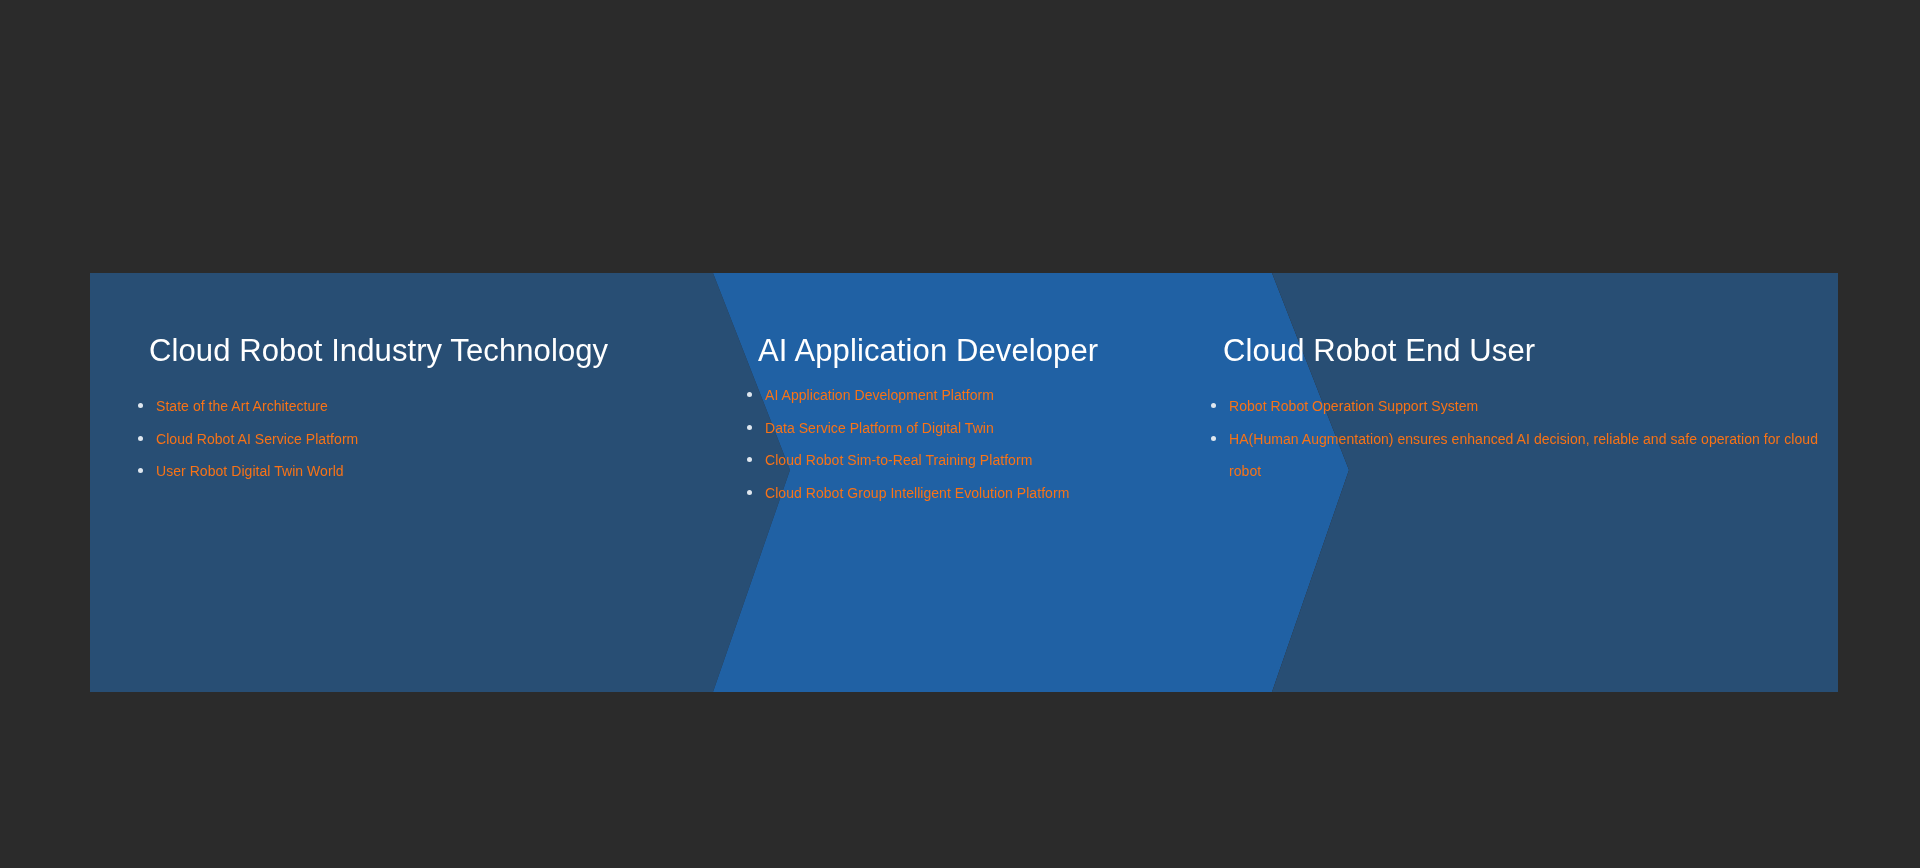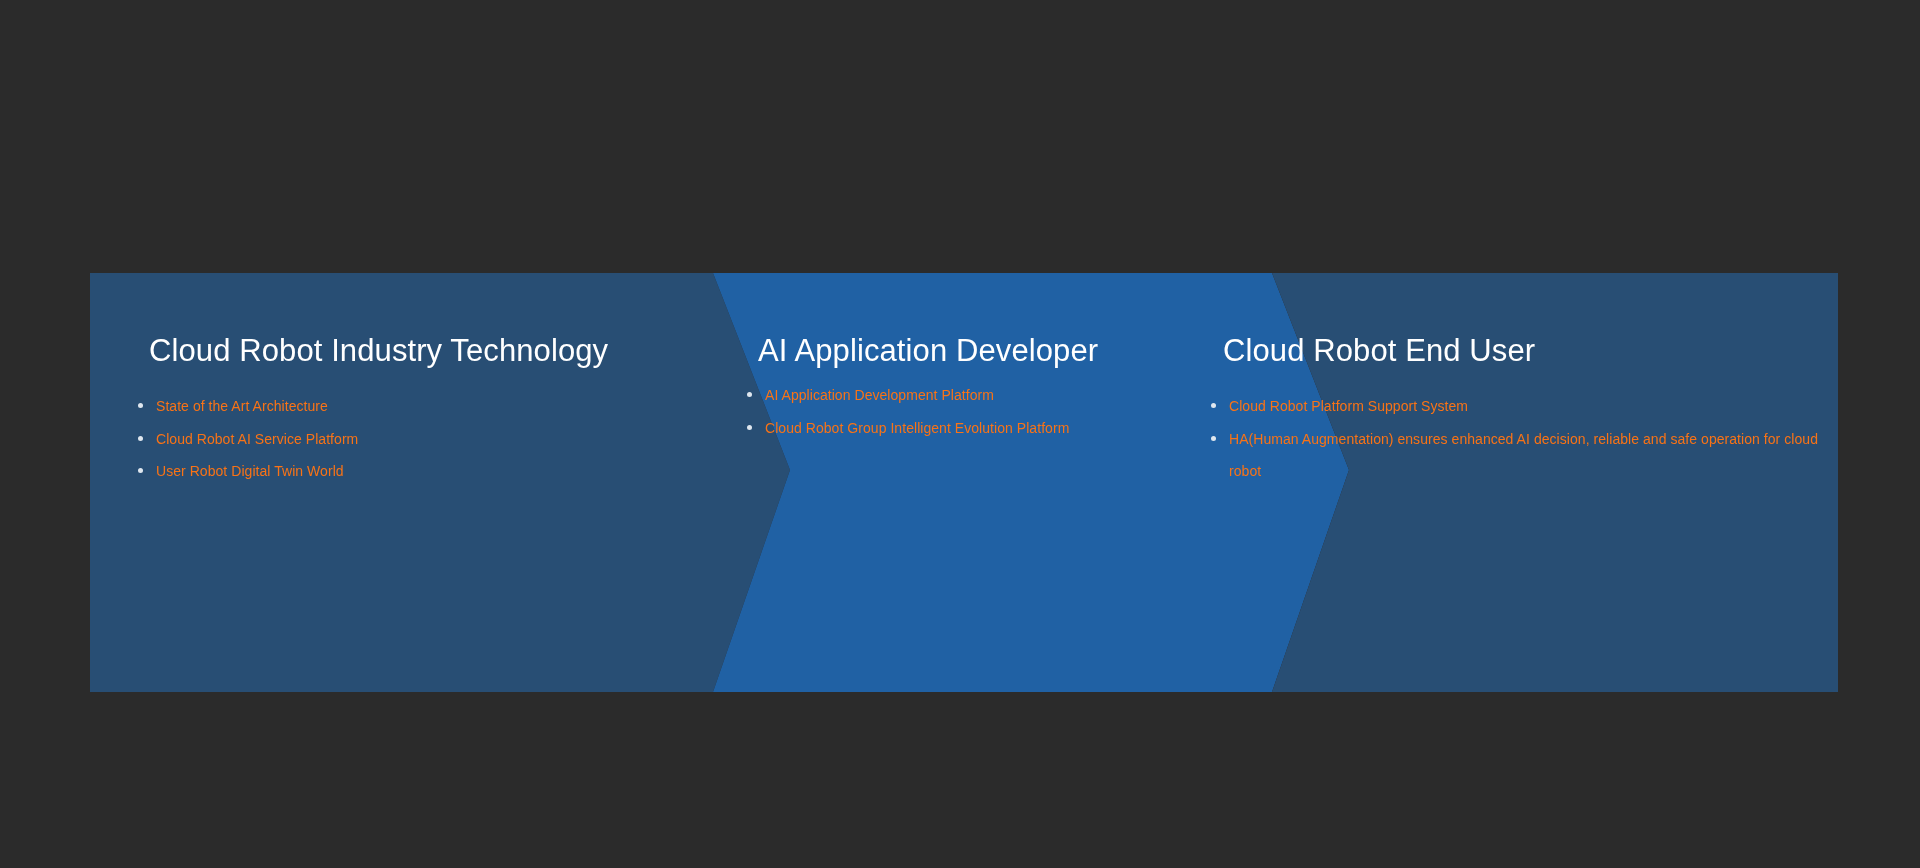--- a/index.html
+++ b/index.html
@@ -114,31 +114,39 @@
 
     <div class="panel panel-2">
       <div class="panel-title">AI Application Developer</div>
       <ul class="bullets">
         <li>
           <span class="dot"></span>
           <span class="txt">AI Application Development Platform</span>
         </li>
         <li>
           <span class="dot"></span>
+          <span class="txt">Data Service Platform of Digital Twin</span>
+        </li>
+        <li>
+          <span class="dot"></span>
+          <span class="txt">Cloud Robot Sim-to-Real Training Platform</span>
+        </li>
+        <li>
+          <span class="dot"></span>
           <span class="txt">Cloud Robot Group Intelligent Evolution Platform</span>
         </li>
       </ul>
     </div>
 
     <div class="panel panel-3">
       <div class="panel-title">Cloud Robot End User</div>
       <ul class="bullets">
         <li>
           <span class="dot"></span>
-          <span class="txt">Cloud Robot Platform Support System</span>
+          <span class="txt">Robot Robot Operation Support System</span>
         </li>
         <li>
           <span class="dot"></span>
           <span class="txt">HA(Human Augmentation) ensures enhanced AI decision, reliable and safe operation for cloud robot</span>
         </li>
       </ul>
     </div>
 
   </div>
 </div>

